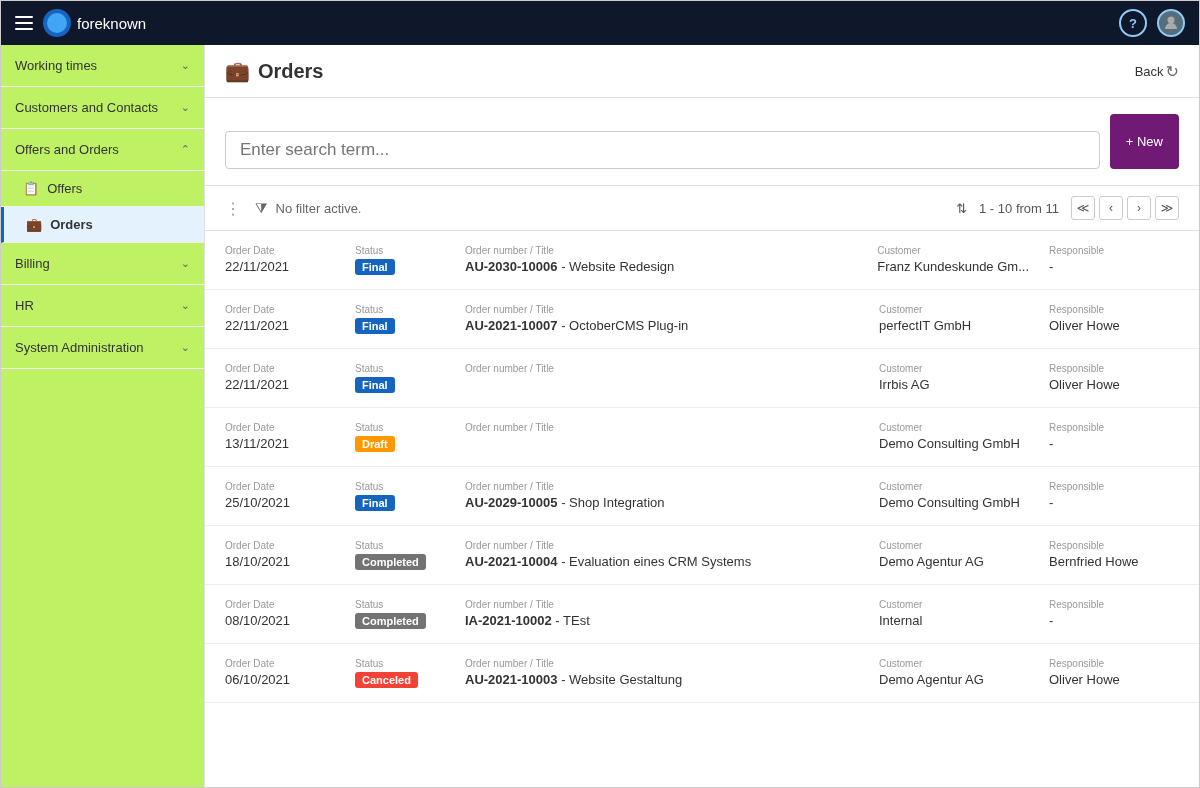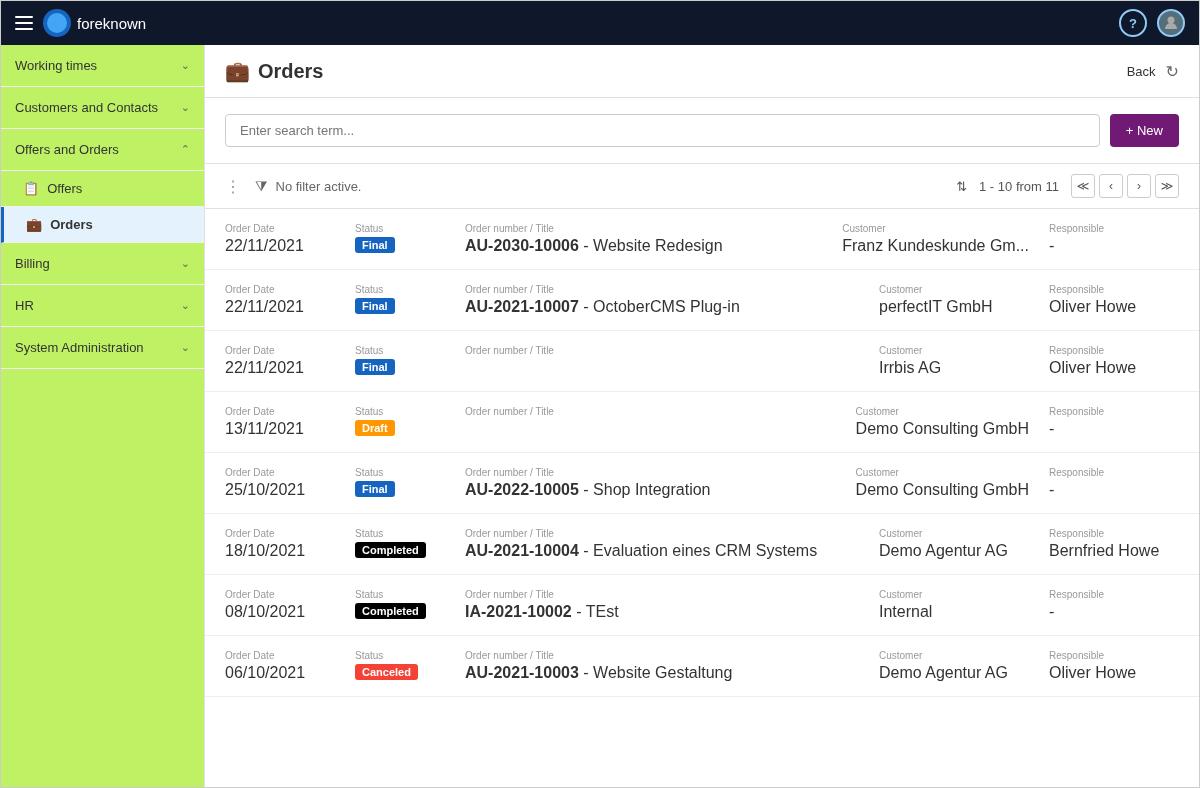--- a/index.html
+++ b/index.html
@@ -29,50 +29,50 @@
     .sidebar-sub-item { display: flex; align-items: center; gap: 8px; padding: 10px 18px 10px 22px; cursor: pointer; font-size: 13px; color: #333; border-bottom: 1px solid #f0f0f0; }
     .sidebar-sub-item.current { background: #e3f2fd; border-left: 3px solid #1565c0; font-weight: 600; }
 
     
     .content { flex: 1; background: #f5f5f5; overflow-y: auto; display: flex; flex-direction: column; }
 
     
     .page-header { display: flex; align-items: center; justify-content: space-between; padding: 14px 20px; background: #fff; border-bottom: 1px solid #e0e0e0; }
     .page-title-row { display: flex; align-items: center; gap: 8px; }
     .page-title { font-size: 20px; font-weight: 600; color: #333; }
-    .page-actions { display: flex; align-items: center; gap: 10px; }
+    .page-actions { display: flex; align-items: center; gap: 2px; }
     .back-btn { font-size: 13px; color: #333; cursor: pointer; }
     .refresh-btn { font-size: 16px; color: #666; cursor: pointer; }
 
     .search-bar-row { padding: 16px 20px; background: #fff; border-bottom: 1px solid #e0e0e0; display: flex; gap: 10px; }
-    .search-input { flex: 1; padding: 8px 14px; border: 1px solid #ccc; border-radius: 4px; font-size: 13px; color: #999; outline: none; }
+    .search-input { flex: 1; padding: 8px 14px; border: 1px solid #ccc; border-radius: 4px; font-size: 17px; color: #999; outline: none; margin-top: 17px; }
     .new-btn { background: #701a75; color: #fff; border: none; border-radius: 4px; padding: 8px 16px; font-size: 13px; cursor: pointer; display: flex; align-items: center; gap: 4px; white-space: nowrap; }
 
     .filter-row { display: flex; align-items: center; justify-content: space-between; padding: 10px 20px; background: #fff; border-bottom: 1px solid #e0e0e0; }
     .filter-left { display: flex; align-items: center; gap: 8px; color: #666; font-size: 13px; }
     .filter-right { display: flex; align-items: center; gap: 4px; font-size: 13px; color: #555; }
     .pagination-btn { width: 24px; height: 24px; border: 1px solid #ccc; border-radius: 3px; background: #fff; cursor: pointer; display: flex; align-items: center; justify-content: center; font-size: 12px; color: #555; }
 
     
     .orders-list { background: #fff; flex: 1; }
     .order-row { display: flex; align-items: flex-start; padding: 14px 20px; border-bottom: 1px solid #eeeeee; gap: 20px; cursor: pointer; }
 
     .col-date { min-width: 110px; }
     .col-status { min-width: 90px; }
     .col-title { flex: 1; }
     .col-customer { min-width: 150px; }
     .col-responsible { min-width: 130px; }
 
     .col-label { font-size: 10px; color: #999; margin-bottom: 3px; }
-    .col-value { font-size: 16px; color: #333; }
+    .col-value { font-size: 13px; color: #333; }
 
     .status-badge { display: inline-block; padding: 2px 7px; border-radius: 3px; font-size: 11px; font-weight: 600; color: #fff; }
     .status-final { background: #1565c0; }
     .status-draft { background: #ff9800; color: #fff; }
-    .status-completed { background: #000000; }
+    .status-completed { background: #737373; }
     .status-canceled { background: #f44336; }
 
     .three-dots { color: #999; font-size: 16px; cursor: pointer; margin-right: 6px; align-self: center; }
 
     
     .briefcase-icon { font-size: 20px; }
 
     ::-webkit-scrollbar { width: 6px; }
     ::-webkit-scrollbar-track { background: #f0f0f0; }
     ::-webkit-scrollbar-thumb { background: #bbb; border-radius: 3px; }
@@ -276,21 +276,21 @@
       <div class="col-date">
         <div class="col-label">Order Date</div>
         <div class="col-value">25/10/2021</div>
       </div>
       <div class="col-status">
         <div class="col-label">Status</div>
         <span class="status-badge status-final">Final</span>
       </div>
       <div class="col-title">
         <div class="col-label">Order number / Title</div>
-        <div class="col-value"><span style="font-weight:600;">AU-2022-10005</span><span> - Shop Integration</span></div>
+        <div class="col-value"><span style="font-weight:600;">AU-2029-10005</span><span> - Shop Integration</span></div>
       </div>
       <div class="col-customer">
         <div class="col-label">Customer</div>
         <div class="col-value">Demo Consulting GmbH</div>
       </div>
       <div class="col-responsible">
         <div class="col-label">Responsible</div>
         <div class="col-value">-</div>
       </div>
     </div>

